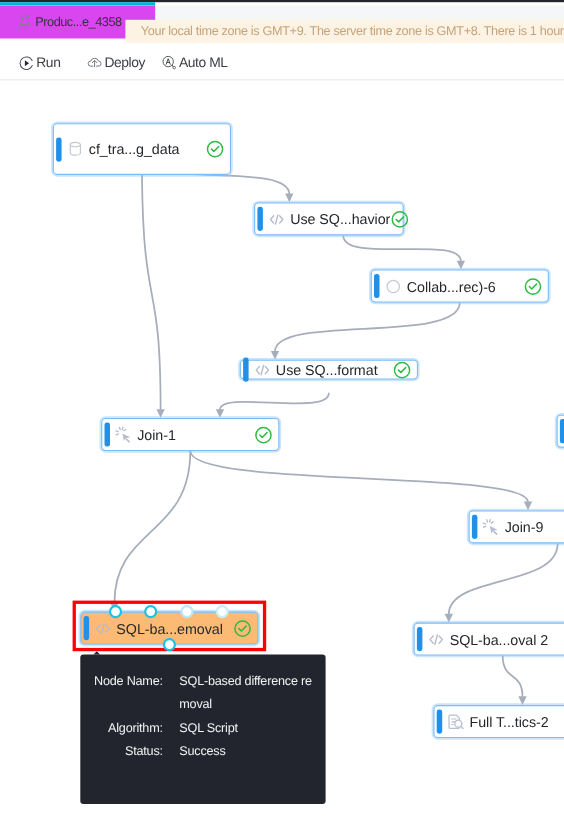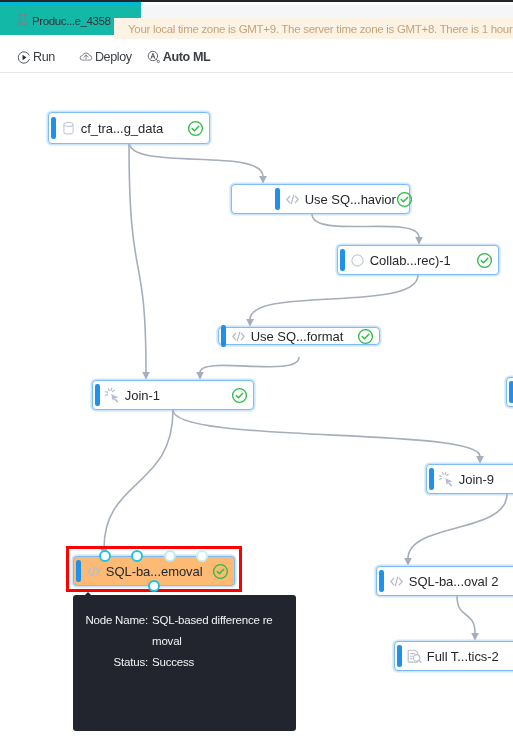--- a/index.html
+++ b/index.html
@@ -1,44 +1,44 @@
 <!DOCTYPE html>
 <html><head>
 <meta charset="utf-8">
 <style>
   html,body{margin:0;padding:0;}
   body{width:513px;height:742px;background:#fff;font-family:"Liberation Sans",sans-serif;overflow:hidden;position:relative;}
   #app{position:absolute;left:0;top:0;width:513px;height:742px;}
   .bar-dark{position:absolute;left:0;top:0;width:513px;height:2px;background:#22252a;}
   .bar-cyan{position:absolute;left:0;top:2px;width:141px;height:3px;background:#00b7d4;}
   .tabstrip{position:absolute;left:0;top:5px;width:513px;height:14px;background:#f5f6f7;}
-  .tabrow{position:absolute;left:0;top:5px;width:141px;height:30px;background:#14b8a6;display:flex;align-items:center;}
+  .tabrow{position:absolute;left:0;top:5px;width:141px;height:30px;background:#d946ef;display:flex;align-items:center;}
   .tab-icon{margin-left:14.5px;width:15px;height:15px;display:flex;align-items:center;}
   .tab-label{margin-left:2.5px;font-size:11.6px;letter-spacing:-0.43px;color:#30343a;}
   .notif{position:absolute;left:114px;top:18px;right:0;height:21px;background:#fdf3e5;display:flex;align-items:center;}
   .notif-text{margin-left:14px;font-size:11.5px;letter-spacing:-0.3px;color:#c5a379;white-space:nowrap;}
   .toolbar{position:absolute;left:0;top:42px;width:513px;height:30px;display:flex;align-items:center;padding-left:0px;box-sizing:border-box;text-align:right;}
   .tool{display:flex;align-items:center;margin-left:23px;cursor:pointer;}
   .tool:nth-child(1){margin-left:16px;}
-  .tool:nth-child(3){margin-left:14px;font-weight:bold;}
+  .tool:nth-child(3){margin-left:14px;}
   .tool-icon{display:flex;align-items:center;width:16px;height:19px;justify-content:center;}
   .tool-label{margin-left:1px;font-size:12.6px;letter-spacing:-0.4px;color:#3b3f45;}
   .divider{position:absolute;left:0;top:72px;width:513px;height:1px;background:#e8e8e8;}
   .canvas{position:absolute;left:0;top:73px;width:513px;height:669px;overflow:hidden;}
   .node{position:absolute;box-sizing:border-box;border:1.4px solid #7cbcf8;border-radius:4px;background:#fff;display:flex;align-items:center;box-shadow:0 0 0 1.6px rgba(140,197,250,.45);}
   .node-bar{width:4.4px;height:22px;border-radius:2.2px;background:#1f91eb;margin-left:2.4px;flex:0 0 auto;}
   .node-icon{margin-left:4px;width:17px;height:17px;flex:0 0 auto;display:flex;align-items:center;justify-content:center;}
   .node-label{margin-left:4px;font-size:13px;letter-spacing:-0.05px;color:#25282c;white-space:nowrap;}
   .node-status{margin-left:auto;margin-right:5px;width:17px;height:17px;flex:0 0 auto;display:flex;align-items:center;}
   .node.sel{background:#fdba74;}
   .selbox{position:absolute;box-sizing:border-box;border:3.6px solid #fe0000;}
   .handle{position:absolute;width:12.4px;height:12.4px;box-sizing:border-box;border-radius:50%;background:#fff;}
   .tooltip{position:absolute;background:#22252d;border-radius:3px;padding-top:15px;box-sizing:border-box;}
   .tt-notch{position:absolute;width:0;height:0;border-left:3px solid transparent;border-right:3px solid transparent;border-bottom:3px solid #22252d;}
-  .tt-row{display:flex;font-size:11.5px;letter-spacing:-0.2px;color:#f2f3f5;line-height:21px;}
+  .tt-row{display:flex;font-size:11.5px;letter-spacing:-0.2px;color:#f2f3f5;line-height:21px;gap:11px;}
   .tt-label{width:74px;text-align:right;flex:0 0 auto;margin-left:1px;}
   .tt-value{margin-left:4px;width:127px;word-break:break-all;}
 </style>
 </head>
 <body>
 
 <div id="app">
   <div class="bar-dark"></div>
   <div class="bar-cyan"></div>
   <div class="tabstrip"></div>
@@ -99,57 +99,57 @@
         <path d="M299,284 C299,306 200,281.5 200,299.5" fill="none" stroke="#a6aebb" stroke-width="1.6"></path>
         <path d="M196.2,299 L203.8,299 L200,306.8 Z" fill="#a6aebb"></path>
         <path d="M173,337 C173,371 480,353.5 480,383.5" fill="none" stroke="#a6aebb" stroke-width="1.6"></path>
         <path d="M476.2,383 L483.8,383 L480,390.8 Z" fill="#a6aebb"></path>
         <path d="M173,337 C173,415 104,405.5 104,475.5" fill="none" stroke="#a6aebb" stroke-width="1.6"></path>
         <path d="M100.2,475 L107.8,475 L104,482.8 Z" fill="#a6aebb"></path>
         <path d="M507,421 C507,461 408,449.5 408,485.5" fill="none" stroke="#a6aebb" stroke-width="1.6"></path>
         <path d="M404.2,485 L411.8,485 L408,492.8 Z" fill="#a6aebb"></path>
         <path d="M457,523 C457,547 475,536.5 475,560.5" fill="none" stroke="#a6aebb" stroke-width="1.6"></path>
         <path d="M471.2,560 L478.8,560 L475,567.8 Z" fill="#a6aebb"></path>
-      </svg><div class="selbox" style="left: 66px; top: 473px; width: 176px; height: 46px;"></div><div class="node" style="left: 48px; top: 39px; width: 162px; height: 32px;">
+      </svg><div class="selbox" style="left: 66px; top: 473px; width: 176px; height: 46px;"></div><div class="node" style="left: 48px; top: 39px; width: 162px; height: 47px;">
         <span class="node-bar"></span>
         <span class="node-icon">
           <svg width="17" height="17" viewBox="0 0 17 17">
             <ellipse cx="8.5" cy="4.4" rx="4.6" ry="2.0" fill="none" stroke="#c3c9d6" stroke-width="1.1"></ellipse>
             <path d="M3.9 4.4v7.6c0 1.1 2.06 2.0 4.6 2.0s4.6-.9 4.6-2.0V4.4" fill="none" stroke="#c3c9d6" stroke-width="1.1"></path>
           </svg>
         </span>
         <span class="node-label">cf_tra...g_data</span>
         <span class="node-status">
           <svg width="17" height="17" viewBox="0 0 17 17">
             <circle cx="8.5" cy="8.5" r="6.9" fill="none" stroke="#2dba45" stroke-width="1.35"></circle>
             <path d="M5.2 8.5 7.4 10.7 11.8 6.2" fill="none" stroke="#2dba45" stroke-width="1.4" stroke-linecap="round" stroke-linejoin="round"></path>
           </svg>
         </span>
-      </div><div class="node" style="left: 231px; top: 111px; width: 179px; height: 30px; padding-left: 41px;">
+      </div><div class="node" style="left: 231px; top: 111px; width: 136px; height: 30px;">
         <span class="node-bar"></span>
         <span class="node-icon">
           <svg width="17" height="17" viewBox="0 0 17 17">
             <path d="M5.8 5.2 2.9 8.5l2.9 3.3M11.2 5.2l2.9 3.3-2.9 3.3M9.6 4.3 7.4 12.7" fill="none" stroke="#b4bbcd" stroke-width="1.25" stroke-linecap="round" stroke-linejoin="round"></path>
           </svg>
         </span>
         <span class="node-label">Use SQ...havior</span>
         <span class="node-status">
           <svg width="17" height="17" viewBox="0 0 17 17">
             <circle cx="8.5" cy="8.5" r="6.9" fill="none" stroke="#2dba45" stroke-width="1.35"></circle>
             <path d="M5.2 8.5 7.4 10.7 11.8 6.2" fill="none" stroke="#2dba45" stroke-width="1.4" stroke-linecap="round" stroke-linejoin="round"></path>
           </svg>
         </span>
       </div><div class="node" style="left: 337px; top: 172px; width: 162px; height: 30px;">
         <span class="node-bar"></span>
         <span class="node-icon">
           <svg width="15" height="15" viewBox="0 0 15 15">
             <circle cx="7.5" cy="7.5" r="5.6" fill="none" stroke="#c3c9d6" stroke-width="1.15"></circle>
           </svg>
         </span>
-        <span class="node-label">Collab...rec)-1</span>
+        <span class="node-label">Collab...rec)-6</span>
         <span class="node-status">
           <svg width="17" height="17" viewBox="0 0 17 17">
             <circle cx="8.5" cy="8.5" r="6.9" fill="none" stroke="#2dba45" stroke-width="1.35"></circle>
             <path d="M5.2 8.5 7.4 10.7 11.8 6.2" fill="none" stroke="#2dba45" stroke-width="1.4" stroke-linecap="round" stroke-linejoin="round"></path>
           </svg>
         </span>
       </div><div class="node" style="left: 218px; top: 254px; width: 162px; height: 18px;">
         <span class="node-bar"></span>
         <span class="node-icon">
           <svg width="17" height="17" viewBox="0 0 17 17">
@@ -237,17 +237,21 @@
           </svg>
         </span>
         <span class="node-label">Full T...tics-2</span>
       </div><div class="handle" style="left: 98.8px; top: 476.8px; border: 2.5px solid rgb(28, 195, 224);"></div><div class="handle" style="left: 130.8px; top: 476.8px; border: 2.5px solid rgb(28, 195, 224);"></div><div class="handle" style="left: 163.8px; top: 476.8px; border: 2.5px solid rgb(185, 233, 244);"></div><div class="handle" style="left: 195.8px; top: 476.8px; border: 2.5px solid rgb(198, 238, 247);"></div><div class="handle" style="left: 147.8px; top: 506.8px; border: 2.5px solid rgb(28, 195, 224);"></div><div class="tooltip" style="left: 73px; top: 522px; width: 223px; height: 136px;">
         <div class="tt-notch" style="left: 12px; top: -3px;"></div>
         <div class="tt-row">
           <span class="tt-label">Node Name:</span>
           <span class="tt-value">SQL-based difference removal</span>
         </div>
         <div class="tt-row">
+          <span class="tt-label">Algorithm:</span>
+          <span class="tt-value">SQL Script</span>
+        </div>
+        <div class="tt-row">
           <span class="tt-label">Status:</span>
           <span class="tt-value">Success</span>
         </div>
       </div></div>
 </div>
 
 </body></html>

